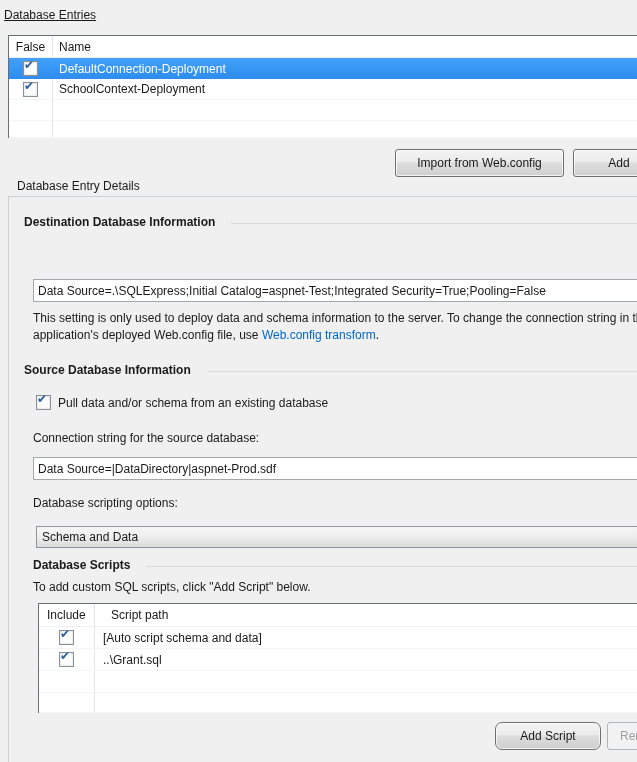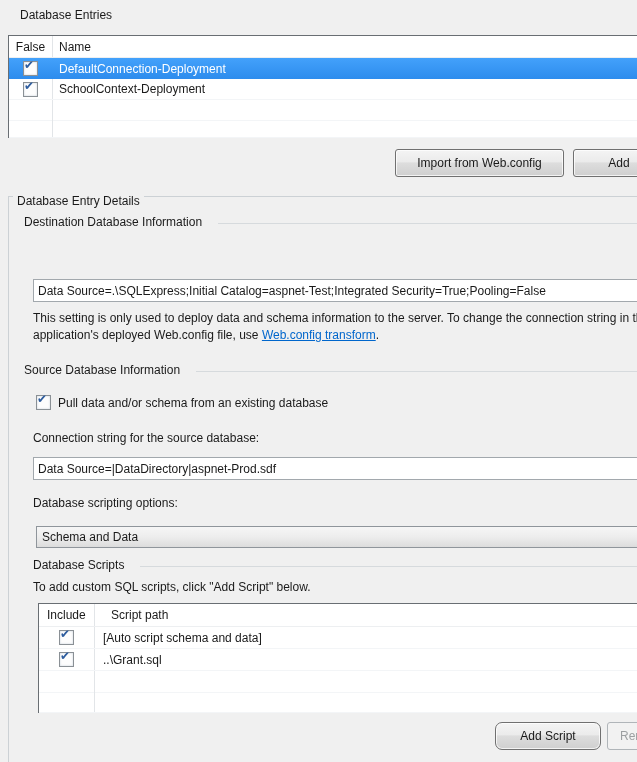--- a/index.html
+++ b/index.html
@@ -39,34 +39,34 @@
   .tb{position:absolute;height:21px;background:#fff;border:1px solid #a2a8ad;
     font-family:inherit;font-size:12px;color:#1a1a1a;padding:0 4px;margin:0;}
   .combo{position:absolute;height:20px;border:1px solid #8f959b;
     background:linear-gradient(180deg,#f6f6f6 0%,#ededed 50%,#dcdcdc 100%);
     display:flex;align-items:center;padding:0 5px;white-space:nowrap;}
 
   
   .groupbox{position:absolute;border:1px solid #ccd1d5;}
   .groupbox-label{position:absolute;background:#f0f0f0;padding:0 4px;white-space:nowrap;z-index:2;}
   .section{position:absolute;display:flex;align-items:center;}
-  .section .txt{white-space:nowrap;margin-right:16px;}
+  .section .txt{white-space:nowrap;margin-right:16px;font-weight:bold;}
   .section .line{flex:1;height:1px;background:#d6dadd;margin-top:2px;}
 
   .help{position:absolute;line-height:17px;}
   .help div{white-space:nowrap;}
-  a.link{color:#0066cc;text-decoration:underline;cursor:pointer;}
+  a.link{color:#0066cc;cursor:pointer;}
   .cbrow{position:absolute;display:flex;align-items:center;gap:7px;}
 </style>
 </head>
 <body>
 
 <div id="screen">
 
-  <div class="lbl" style="left:20px;top:8px;">Database Entries</div>
+  <div class="lbl" style="left:4px;top:8px;text-decoration:underline;">Database Entries</div>
 
   <div class="grid" style="left:8px;top:35px;width:632px;height:101px;">
     <div class="vsep" style="left:43px;"></div>
     <div class="grid-header">
       <div class="hcell" style="width:43px;justify-content:center;">False</div>
       <div class="hcell" style="flex:1;padding-left:7px;">Name</div>
     </div>
     <div id="entries-rows">
         <div class="grid-row selected">
           <div class="cell" style="width: 43px; justify-content: center;">
@@ -86,21 +86,21 @@
         </div>
       </div>
     <div class="empty-row"></div>
     <div class="empty-row" style="height:16px;"></div>
   </div>
 
   <div class="btn" style="left:395px;top:149px;width:167px;">Import from Web.config</div>
   <div class="btn" style="left:573px;top:149px;width:90px;">Add</div>
 
   <div class="groupbox" style="left:8px;top:196px;width:632px;height:620px;"></div>
-  <div class="groupbox-label" style="left:13px;top:194px;">Database Entry Details</div>
+  <div class="groupbox-label" style="left:13px;top:179px;">Database Entry Details</div>
 
   <div class="section" style="left:24px;right:-2px;top:215px;">
     <span class="txt">Destination Database Information</span>
     <span class="line"></span>
   </div>
 
 
   <input class="tb" style="left: 33px; top: 279px; width: 601px;" readonly="" value="Data Source=.\SQLExpress;Initial Catalog=aspnet-Test;Integrated Security=True;Pooling=False">
 
   <div class="help" style="left:33px;top:310px;">

